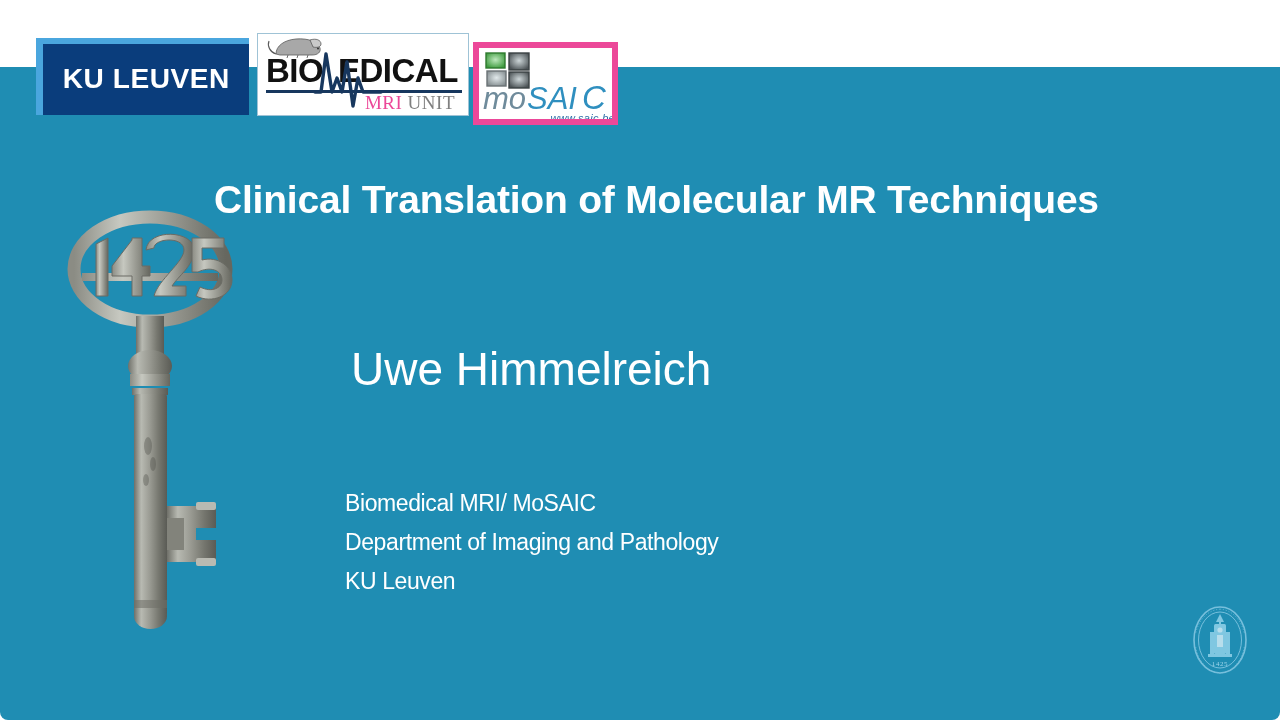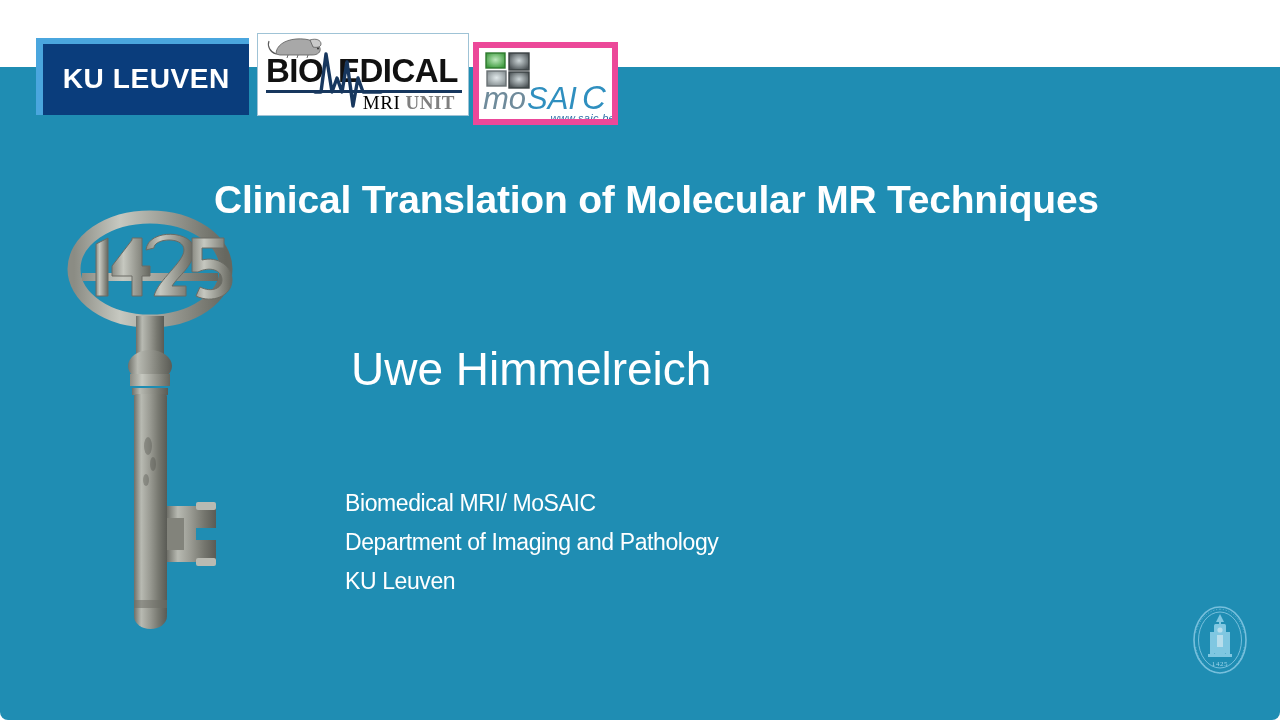--- a/index.html
+++ b/index.html
@@ -146,22 +146,22 @@
     top: 58px;
     width: 205px;
     text-align: right;
     padding-right: 8px;
     box-sizing: border-box;
     font-family: "Liberation Serif", serif;
     font-size: 19px;
     letter-spacing: 0.5px;
     white-space: nowrap;
   }
-  .bio-sub .mri { color: #000000; }
-  .bio-sub .unit { color: #7f7f7f; font-weight: bold; }
+  .bio-sub .mri { color: #ec4899; }
+  .bio-sub .unit { color: #7f7f7f; }
 
   
   .mosaic-logo {
     position: absolute;
     left: 473px;
     top: 42px;
     width: 145px;
     height: 83px;
     background: #ffffff;
     border: 6px solid #ec4899;

